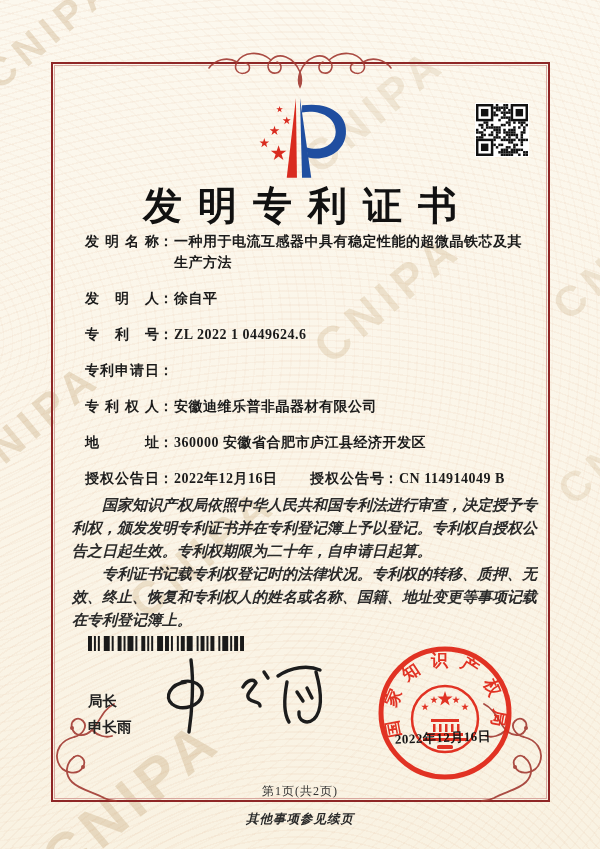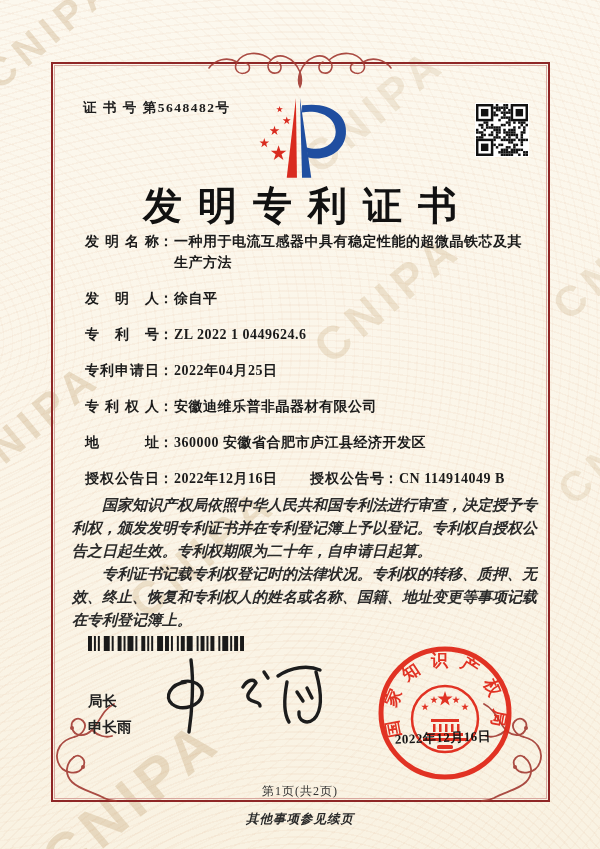--- a/index.html
+++ b/index.html
@@ -93,21 +93,20 @@
   <svg class="orn mirror" style="left:481px;top:700px;" width="75" height="105" viewBox="0 0 75 105">
     <g fill="none" stroke="#a23a32" stroke-width="1.8" stroke-linecap="round" opacity="0.9">
       <path d="M72,4 C60,10 58,22 50,30 C42,38 32,36 30,28 C28,20 36,16 41,21 C46,26 41,35 32,37 C20,40 12,50 16,62 C20,74 36,76 41,67 C45,60 38,53 32,57"></path>
       <path d="M32,57 C24,63 22,74 30,82 C38,90 52,92 62,98 C66,100 70,101 74,101"></path>
       <path d="M50,30 C56,36 64,38 70,36"></path>
       <circle cx="30" cy="28" r="2" fill="#a23a32" stroke="none"></circle>
       <circle cx="41" cy="67" r="2" fill="#a23a32" stroke="none"></circle>
     </g>
   </svg>
 
-  <div class="cert-no">证 书 号 第5648482号</div>
 
   <svg class="logo" viewBox="0 0 100 84">
     <defs>
       <path id="st" d="M0,-1 L0.224,-0.309 0.951,-0.309 0.363,0.118 0.588,0.809 0,0.382 -0.588,0.809 -0.363,0.118 -0.951,-0.309 -0.224,-0.309 Z"></path>
     </defs>
     <polygon points="46,3 37,81 47,81" fill="#d92b1f"></polygon>
     <polygon points="50,3 52,81 61,81" fill="#1f4ea0"></polygon>
     <path d="M52,10 C80,6 97,20 95,38 C93,57 74,65 58,61 L56,51 C72,56 85,48 85,36 C85,22 70,14 52,17 Z" fill="#1f4ea0"></path>
     <g fill="#d92b1f">
       <use href="#st" transform="translate(29,57) scale(8)"></use>
@@ -292,21 +291,20 @@
       <span class="fvalue">徐自平</span>
     </div>
     <div class="frow">
       <span class="flabel">专利号</span>
         <span class="colon">：</span>
       <span class="fvalue">ZL 2022 1 0449624.6</span>
     </div>
     <div class="frow">
       <span class="flabel">专利申请日</span>
         <span class="colon">：</span>
-      <span class="fvalue">2022年04月25日</span>
     </div>
     <div class="frow">
       <span class="flabel">专利权人</span>
         <span class="colon">：</span>
       <span class="fvalue">安徽迪维乐普非晶器材有限公司</span>
     </div>
     <div class="frow">
       <span class="flabel">地址</span>
         <span class="colon">：</span>
       <span class="fvalue">360000 安徽省合肥市庐江县经济开发区</span>

